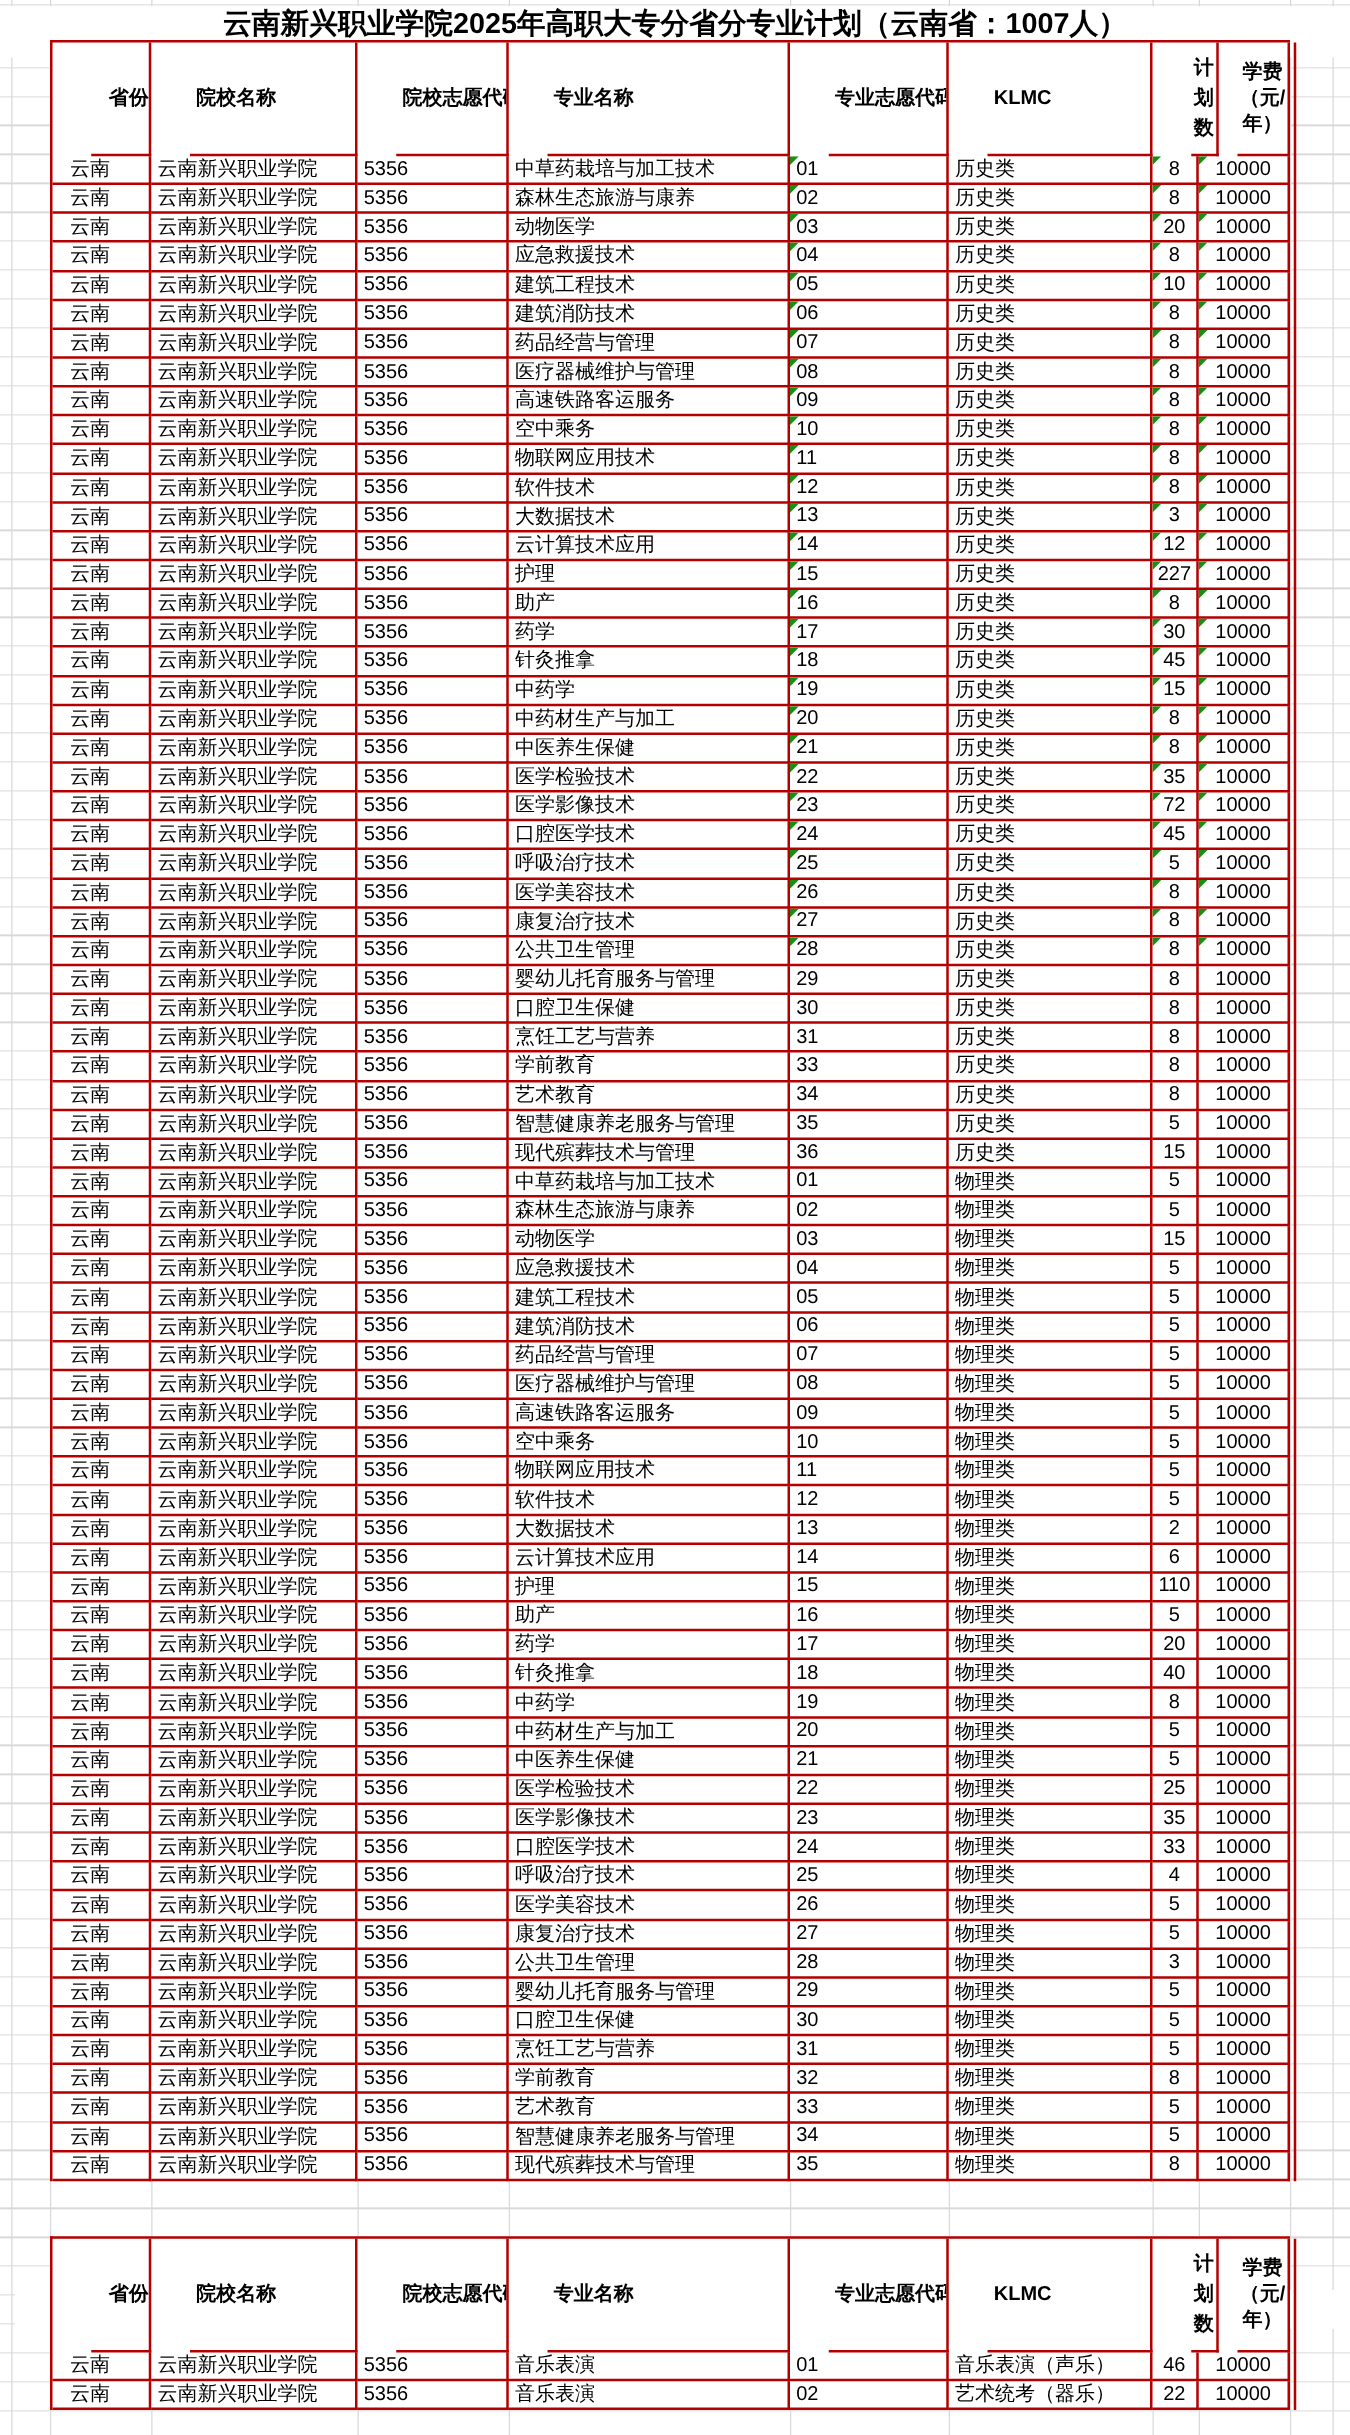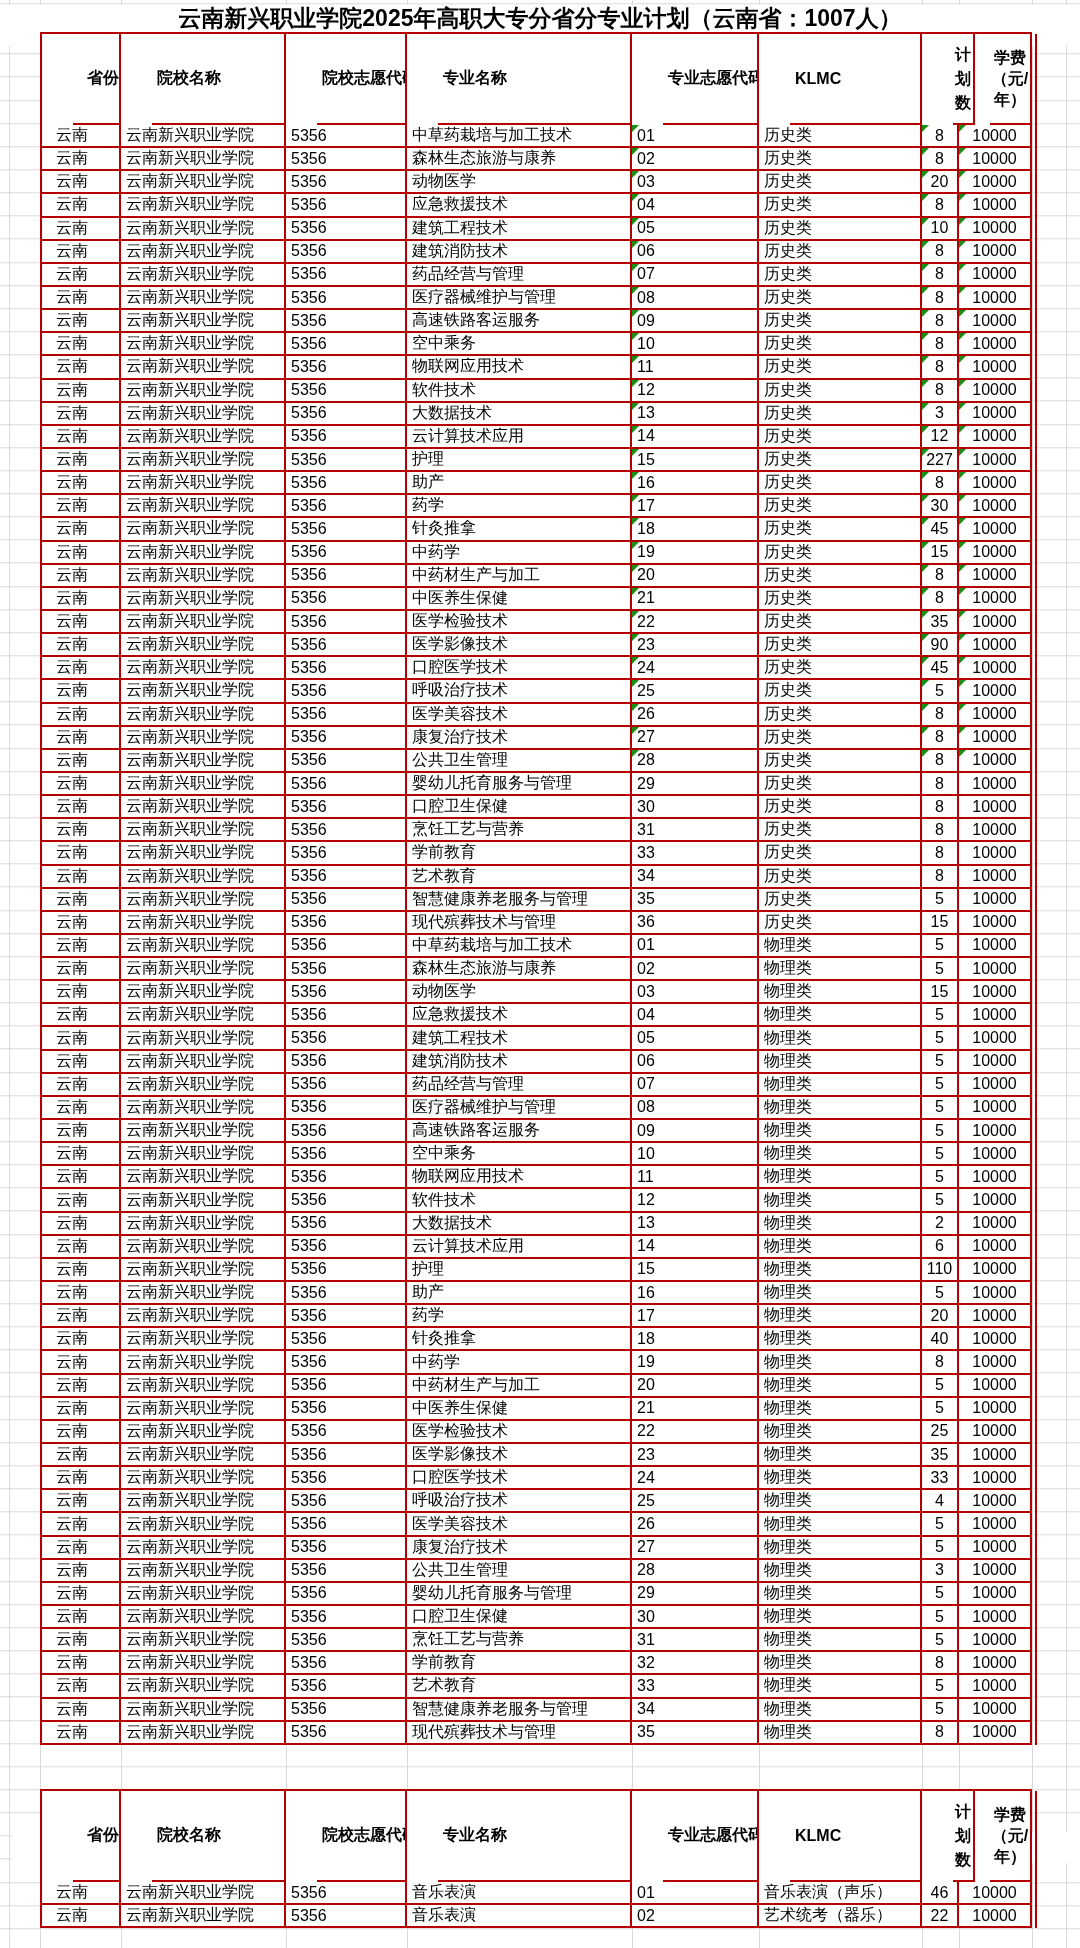--- a/index.html
+++ b/index.html
@@ -286,21 +286,21 @@
   <div class="td">历史类</div>
   <div class="td c tri">35</div>
   <div class="td c tri">10000</div>
 
   <div class="td pad-l">云南</div>
   <div class="td">云南新兴职业学院</div>
   <div class="td">5356</div>
   <div class="td">医学影像技术</div>
   <div class="td tri">23</div>
   <div class="td">历史类</div>
-  <div class="td c tri">90</div>
+  <div class="td c tri">72</div>
   <div class="td c tri">10000</div>
 
   <div class="td pad-l">云南</div>
   <div class="td">云南新兴职业学院</div>
   <div class="td">5356</div>
   <div class="td">口腔医学技术</div>
   <div class="td tri">24</div>
   <div class="td">历史类</div>
   <div class="td c tri">45</div>
   <div class="td c tri">10000</div>

